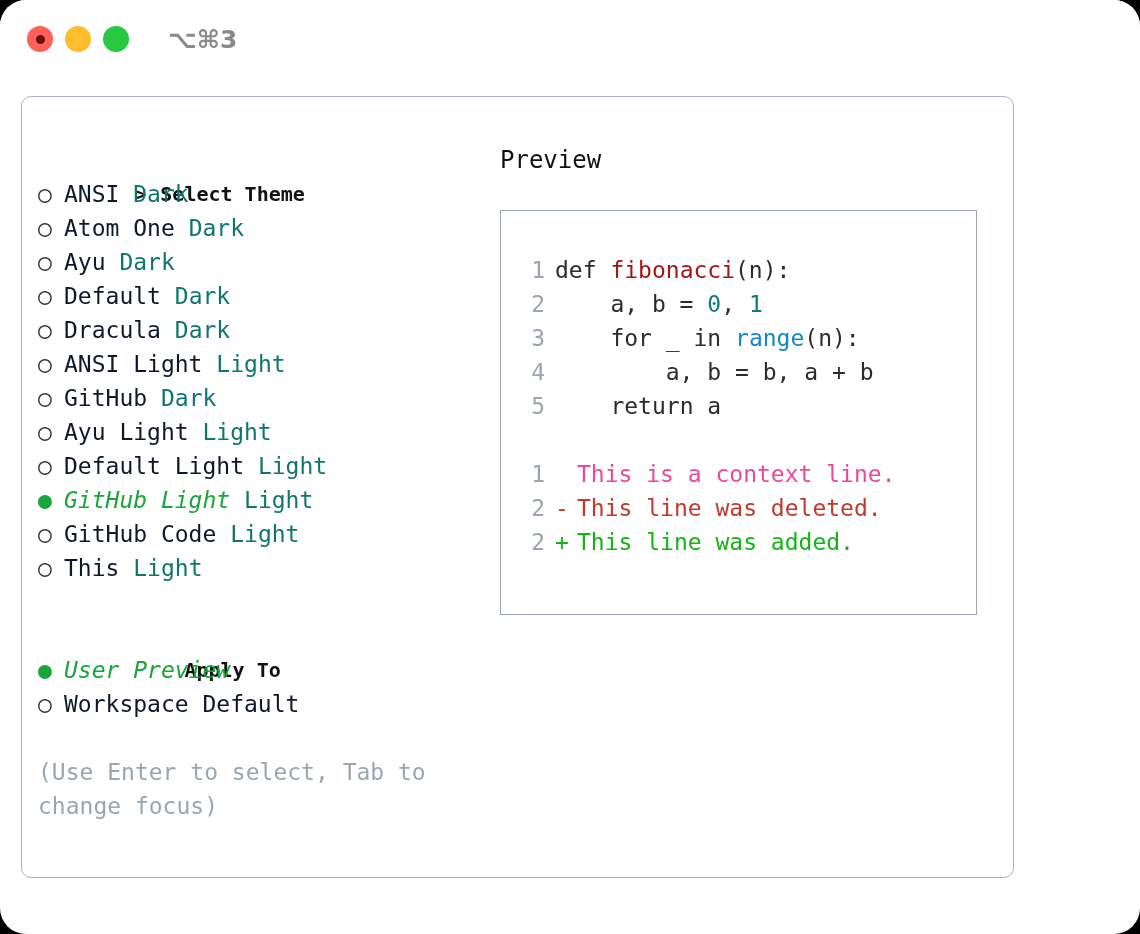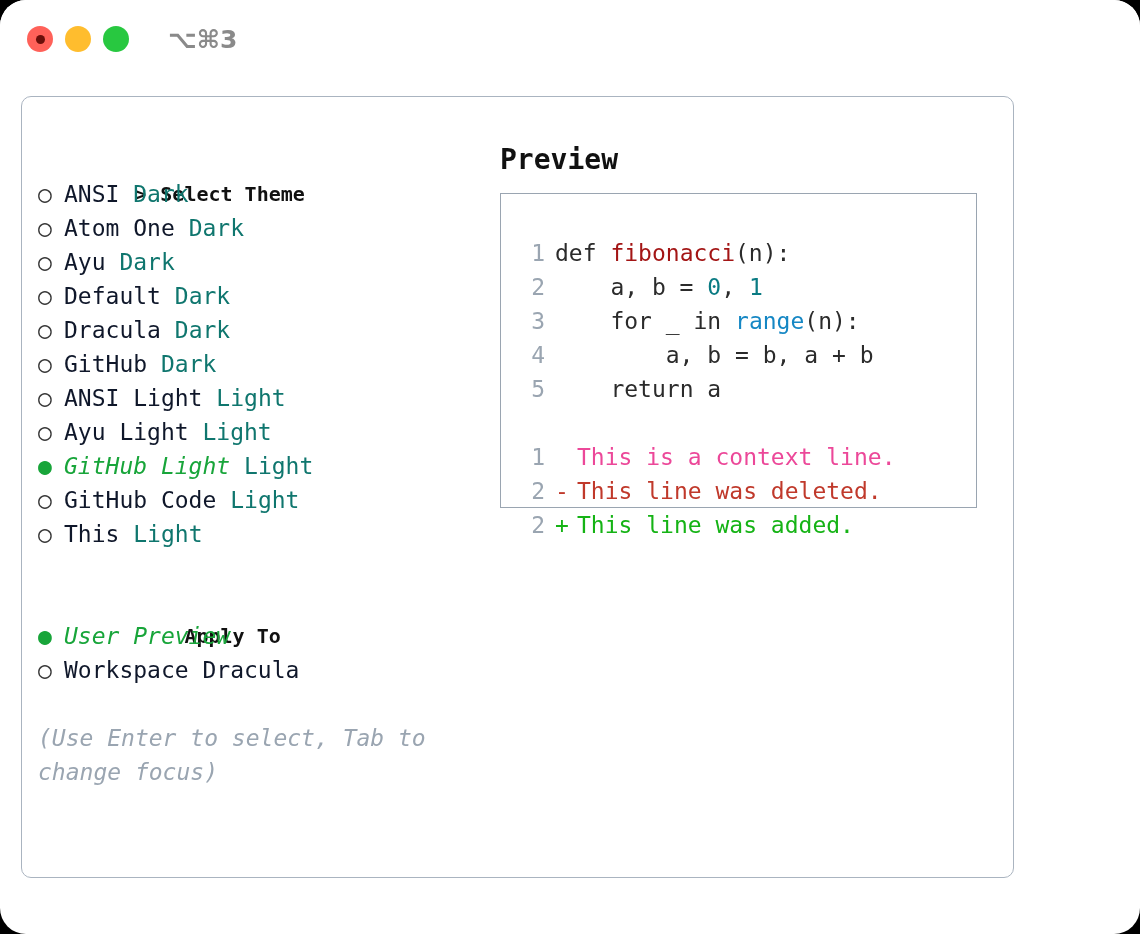--- a/index.html
+++ b/index.html
@@ -97,39 +97,38 @@
   .tag {
     color: #0f766e;
   }
   #applyto { margin-top: 34px; }
   #hint {
     margin-top: 34px;
     font-size: 23px;
     line-height: 34px;
     color: #9aa5b1;
     width: 420px;
-    font-style: italic;
   }
   
   #right {
     position: absolute;
     left: 478px; top: 46px;
     width: 500px;
   }
   #preview-title {
-    font-size: 28px;
-    font-weight: 700;
+    font-size: 24px;
+    font-weight: 400;
     color: #111111;
     line-height: 34px;
     height: 34px;
   }
   #preview-box {
-    margin-top: 16px;
+    margin-top: 33px;
     width: 477px;
-    height: 315px;
+    height: 405px;
     border: 1.5px solid #9aa5b1;
     background: #ffffff;
     position: relative;
   }
   #code {
     position: absolute;
     left: 18px; top: 42px;
     font-size: 23px;
     line-height: 34px;
     white-space: pre;
@@ -171,35 +170,36 @@
     <div id="left">
       <div class="row head">
         <span class="marker">&gt;</span><span>Select Theme</span>
       </div>
       <div id="theme-list">
           <div class="row"><span class="marker bullet-off">○</span><span class="name">ANSI</span> <span class="tag">Dark</span></div>
           <div class="row"><span class="marker bullet-off">○</span><span class="name">Atom One</span> <span class="tag">Dark</span></div>
           <div class="row"><span class="marker bullet-off">○</span><span class="name">Ayu</span> <span class="tag">Dark</span></div>
           <div class="row"><span class="marker bullet-off">○</span><span class="name">Default</span> <span class="tag">Dark</span></div>
           <div class="row"><span class="marker bullet-off">○</span><span class="name">Dracula</span> <span class="tag">Dark</span></div>
+          <div class="row"><span class="marker bullet-off">○</span><span class="name">ANSI Light</span> <span class="tag">Light</span></div>
           <div class="row"><span class="marker bullet-off">○</span><span class="name">GitHub</span> <span class="tag">Dark</span></div>
-          <div class="row"><span class="marker bullet-off">○</span><span class="name">ANSI Light</span> <span class="tag">Light</span></div>
           <div class="row"><span class="marker bullet-off">○</span><span class="name">Ayu Light</span> <span class="tag">Light</span></div>
+          <div class="row"><span class="marker bullet-off">○</span><span class="name">Default Light</span> <span class="tag">Light</span></div>
           <div class="row"><span class="marker bullet-on">●</span><span class="name sel">GitHub Light</span> <span class="tag">Light</span></div>
           <div class="row"><span class="marker bullet-off">○</span><span class="name">GitHub Code</span> <span class="tag">Light</span></div>
           <div class="row"><span class="marker bullet-off">○</span><span class="name">This</span> <span class="tag">Light</span></div>
         </div>
 
       <div id="applyto">
         <div class="row head">
           <span class="marker"> </span><span>Apply To</span>
         </div>
         <div id="apply-list">
             <div class="row"><span class="marker bullet-on">●</span><span class="name sel">User Preview</span></div>
-            <div class="row"><span class="marker bullet-off">○</span><span class="name">Workspace Dracula</span></div>
+            <div class="row"><span class="marker bullet-off">○</span><span class="name">Workspace Default</span></div>
           </div>
       </div>
 
       <div id="hint">(Use Enter to select, Tab to change focus)</div>
     </div>
 
     <div id="right">
       <div id="preview-title">Preview</div>
       <div id="preview-box">
         <div id="code"><div><span class="ln">1</span><span class="kw">def </span><span class="fn">fibonacci</span><span class="pl">(n):</span></div><div><span class="ln">2</span><span class="pl">    a, b = </span><span class="num">0</span><span class="pl">, </span><span class="num">1</span></div><div><span class="ln">3</span><span class="pl">    </span><span class="kw">for</span><span class="pl"> _ </span><span class="kw">in</span><span class="pl"> </span><span class="bi">range</span><span class="pl">(n):</span></div><div><span class="ln">4</span><span class="pl">        a, b = b, a + b</span></div><div><span class="ln">5</span><span class="pl">    </span><span class="kw">return</span><span class="pl"> a</span></div><div class="blank"></div><div><span class="ln">1</span><span class="dsign dctx"> </span><span class="dctx">This is a context line.</span></div><div><span class="ln">2</span><span class="dsign ddel">-</span><span class="ddel">This line was deleted.</span></div><div><span class="ln">2</span><span class="dsign dadd">+</span><span class="dadd">This line was added.</span></div></div>

